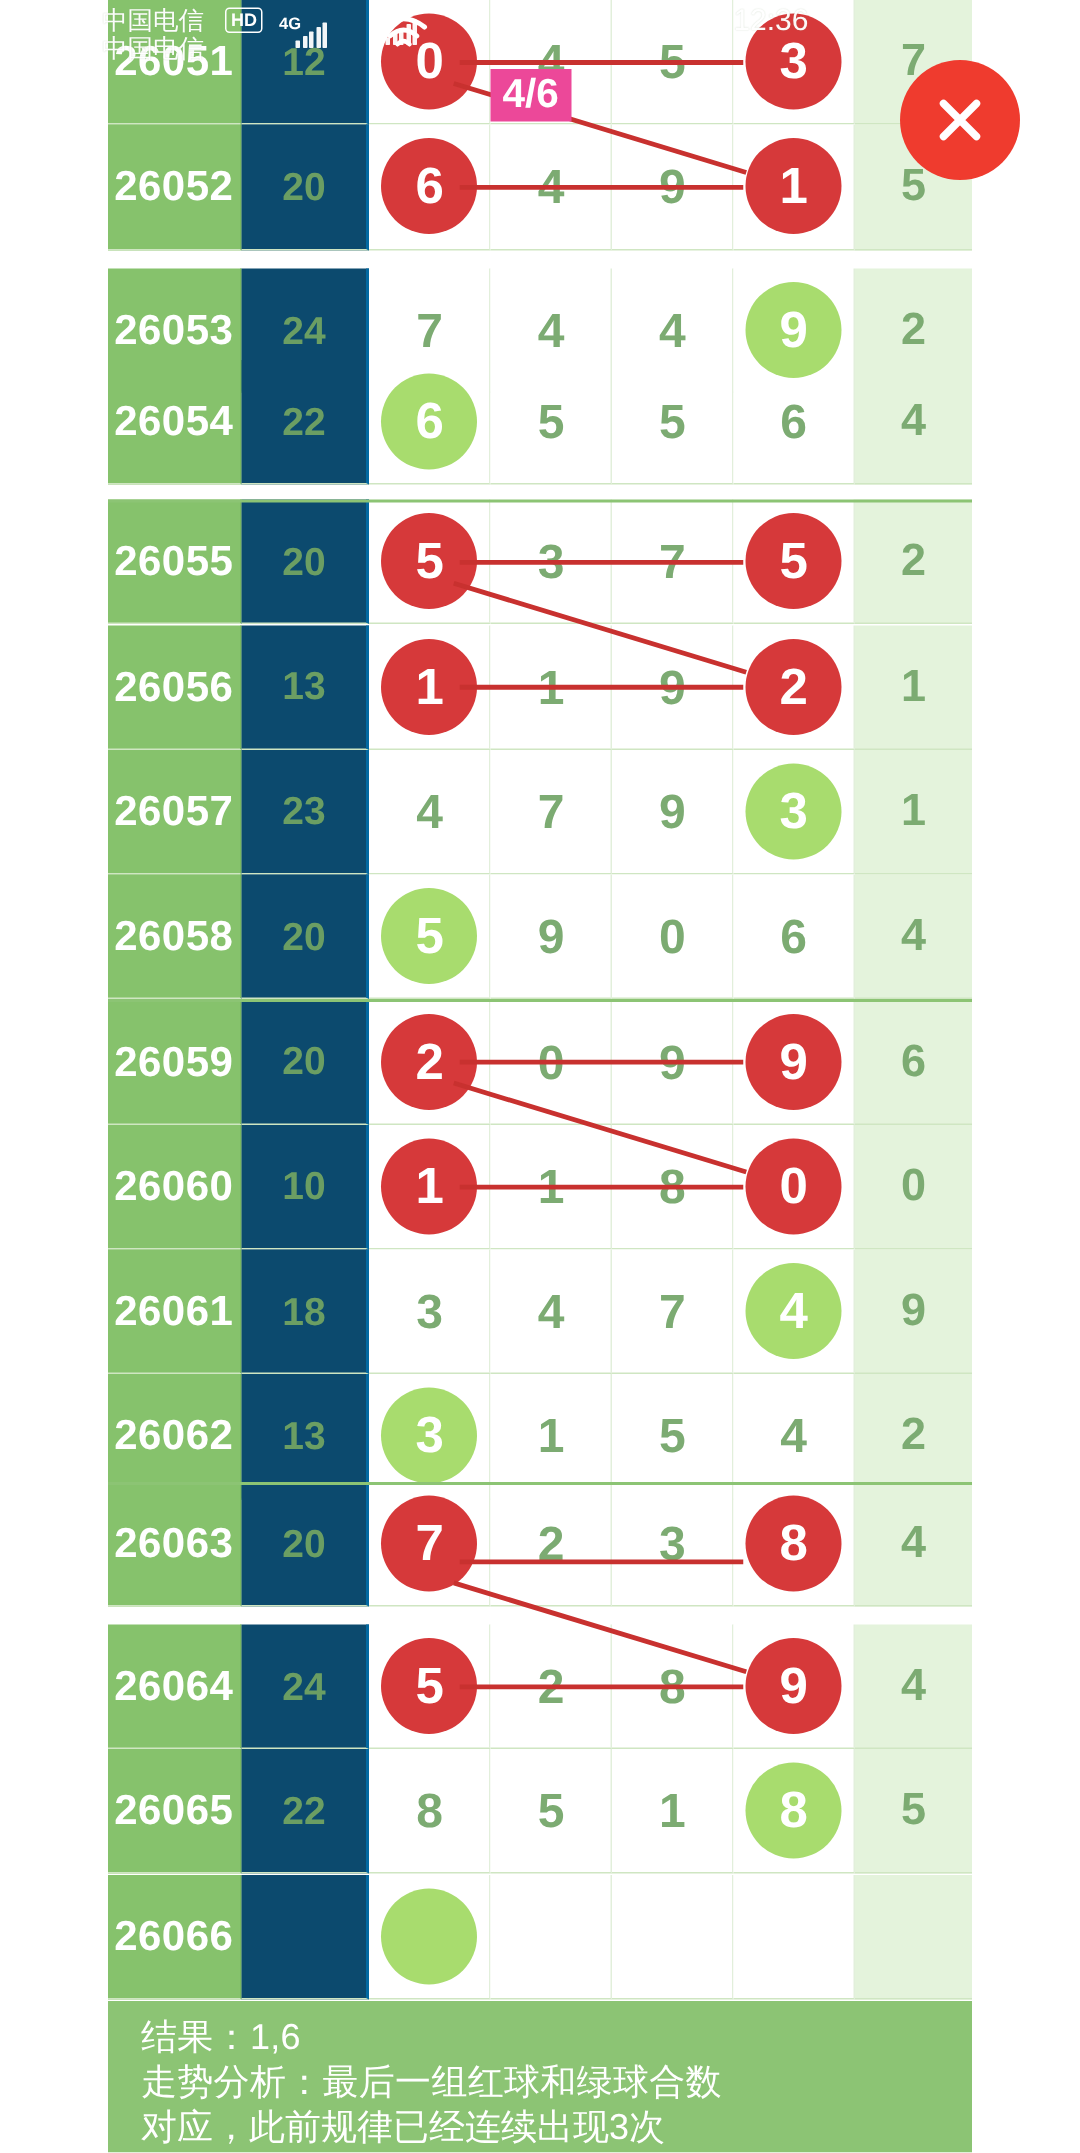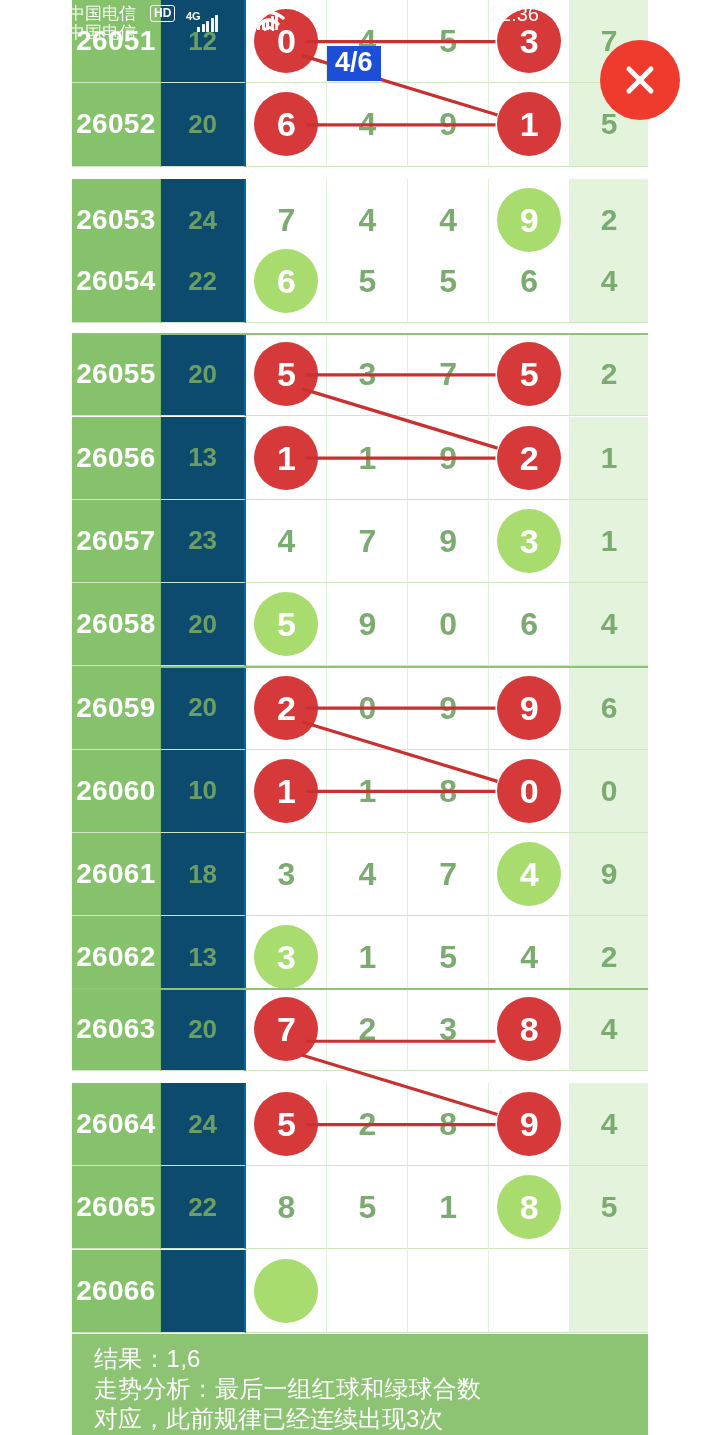--- a/index.html
+++ b/index.html
@@ -90,21 +90,21 @@
   
   #lines{ position:absolute; left:72px; top:0; width:576px; height:1331px;
           pointer-events:none; z-index:5; }
 
   
   #wifi{ position:absolute; left:252px; top:10px; width:34px; height:24px; z-index:8; }
 
   
   #ratio{
     position:absolute; left:327px; top:46px; z-index:9;
-    background:#1d4ed8; color:#fff; font-size:27px; font-weight:700;
+    background:#ec4899; color:#fff; font-size:27px; font-weight:700;
     padding:3px 8px 5px; line-height:1;
   }
 
   
   #close{
     position:absolute; left:600px; top:40px; width:80px; height:80px;
     border-radius:50%; background:#ef3b2e; z-index:30;
     display:flex; align-items:center; justify-content:center; cursor:pointer;
   }
   #close svg{ width:44px; height:44px; }

